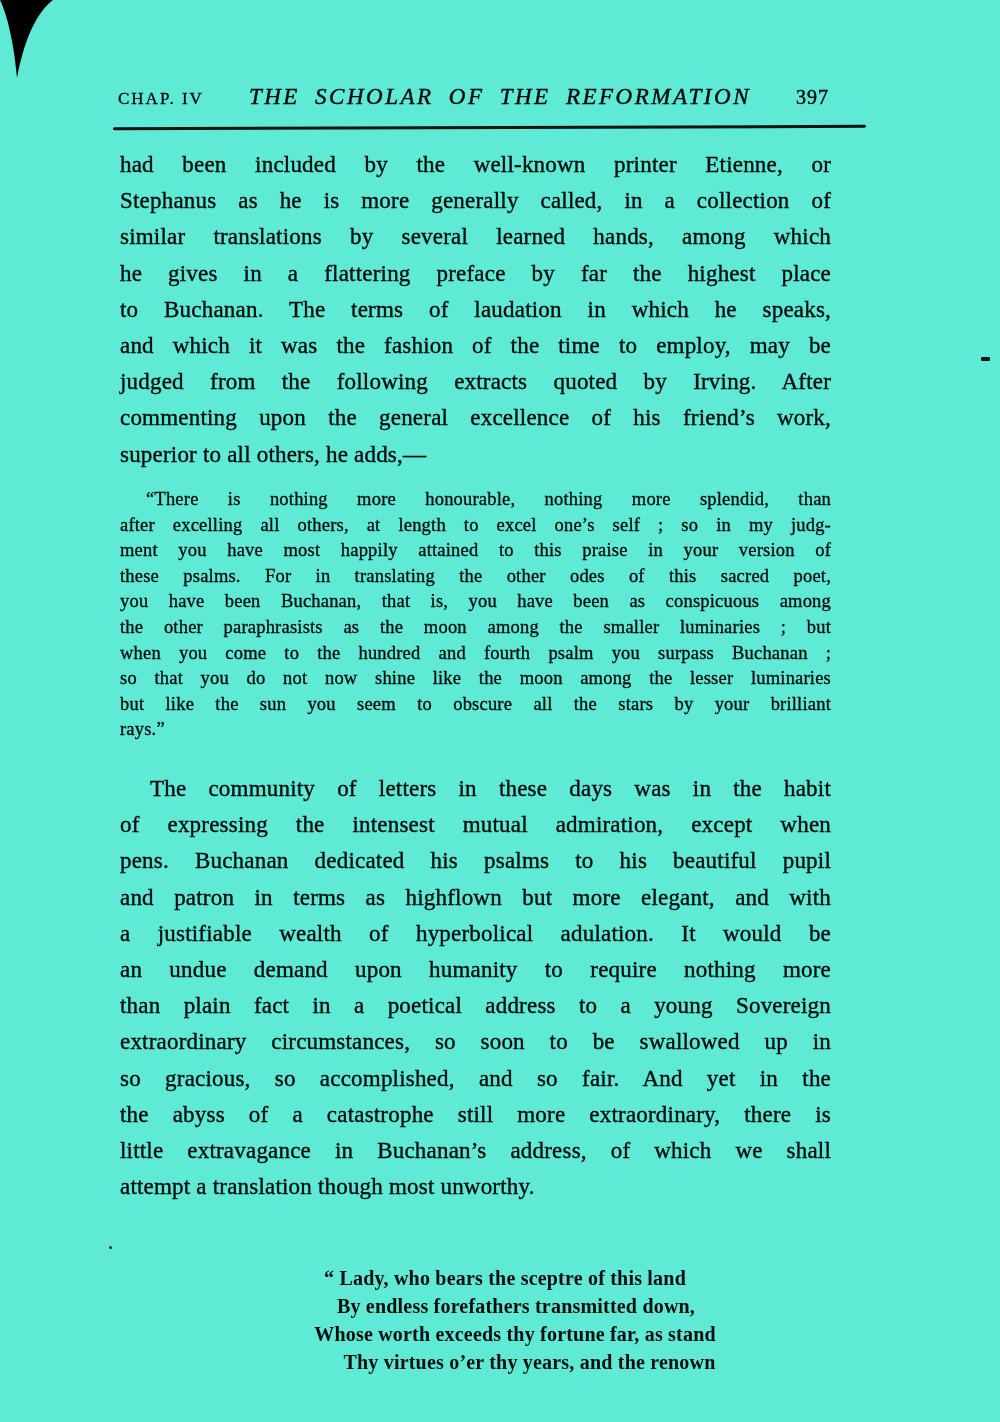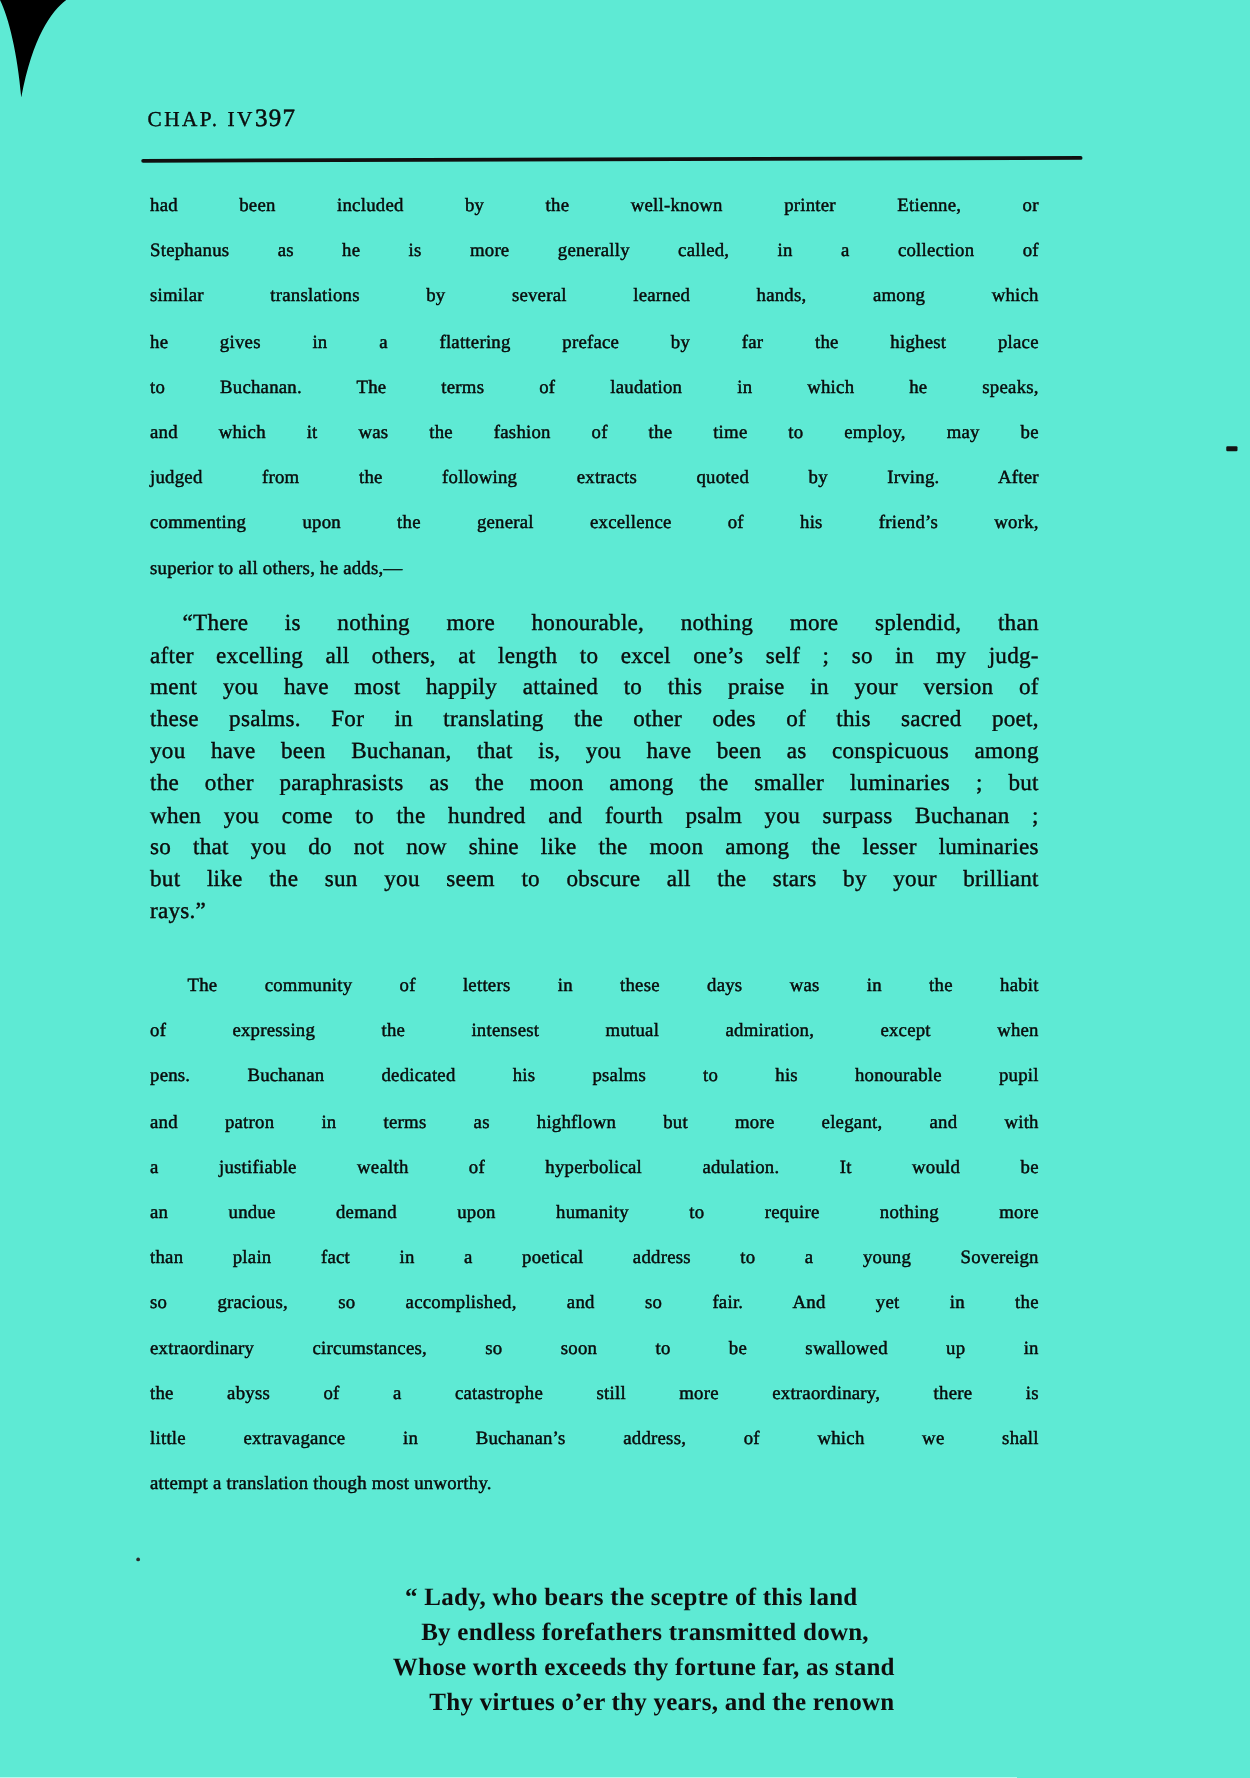--- a/index.html
+++ b/index.html
@@ -47,21 +47,21 @@
   }
   .rule {
     position: absolute; left: 113px; top: 126px;
     width: 753px; height: 3px; background: #101010;
     border-radius: 2px;
     transform: rotate(-0.18deg);
   }
   
   .para {
     position: absolute; left: 120px; width: 711px;
-    font-size: 15px;
+    font-size: 23px;
     letter-spacing: 0.2px;
     -webkit-text-stroke: 0.35px #000;
   }
   .para .line {
     height: 36.2px; line-height: 36.2px;
     text-align: justify; text-align-last: justify;
     text-justify: inter-word;
   }
   .para .line:last-child { text-align-last: left; }
   .para1 { top: 147px; }
@@ -98,20 +98,21 @@
 <body>
 
 <div class="page">
 
   <svg class="ink-blob" width="62" height="82" viewBox="0 0 62 82" aria-hidden="true">
     <path d="M0,0 L53,0 C41,9 26,30 17,78 C14,43 7,14 0,0 Z" fill="#000"></path>
   </svg>
 
   <header class="running-head">
     <span class="chap">CHAP. IV</span>
+    <span class="title">THE SCHOLAR OF THE REFORMATION</span>
     <span class="pageno">397</span>
   </header>
 
   <div class="rule"></div>
 
   <section class="para para1">
 
   <div class="line">had been included by the well-known printer Etienne, or</div>
       <div class="line">Stephanus as he is more generally called, in a collection of</div>
       <div class="line">similar translations by several learned hands, among which</div>
@@ -134,27 +135,27 @@
       <div class="line">when you come to the hundred and fourth psalm you surpass Buchanan ;</div>
       <div class="line">so that you do not now shine like the moon among the lesser luminaries</div>
       <div class="line">but like the sun you seem to obscure all the stars by your brilliant</div>
       <div class="line">rays.”</div>
     </section>
 
   <section class="para para2">
 
   <div class="line">The community of letters in these days was in the habit</div>
       <div class="line">of expressing the intensest mutual admiration, except when</div>
-      <div class="line">pens. Buchanan dedicated his psalms to his honourable pupil</div>
+      <div class="line">pens. Buchanan dedicated his psalms to his beautiful pupil</div>
       <div class="line">and patron in terms as highflown but more elegant, and with</div>
       <div class="line">a justifiable wealth of hyperbolical adulation. It would be</div>
       <div class="line">an undue demand upon humanity to require nothing more</div>
       <div class="line">than plain fact in a poetical address to a young Sovereign</div>
+      <div class="line">extraordinary circumstances, so soon to be swallowed up in</div>
       <div class="line">so gracious, so accomplished, and so fair. And yet in the</div>
-      <div class="line">extraordinary circumstances, so soon to be swallowed up in</div>
       <div class="line">the abyss of a catastrophe still more extraordinary, there is</div>
       <div class="line">little extravagance in Buchanan’s address, of which we shall</div>
       <div class="line">attempt a translation though most unworthy.</div>
     </section>
 
   <section class="poem">
 
   <div class="poem-line">“ Lady, who bears the sceptre of this land</div>
       <div class="poem-line">By endless forefathers transmitted down,</div>
       <div class="poem-line">Whose worth exceeds thy fortune far, as stand</div>

